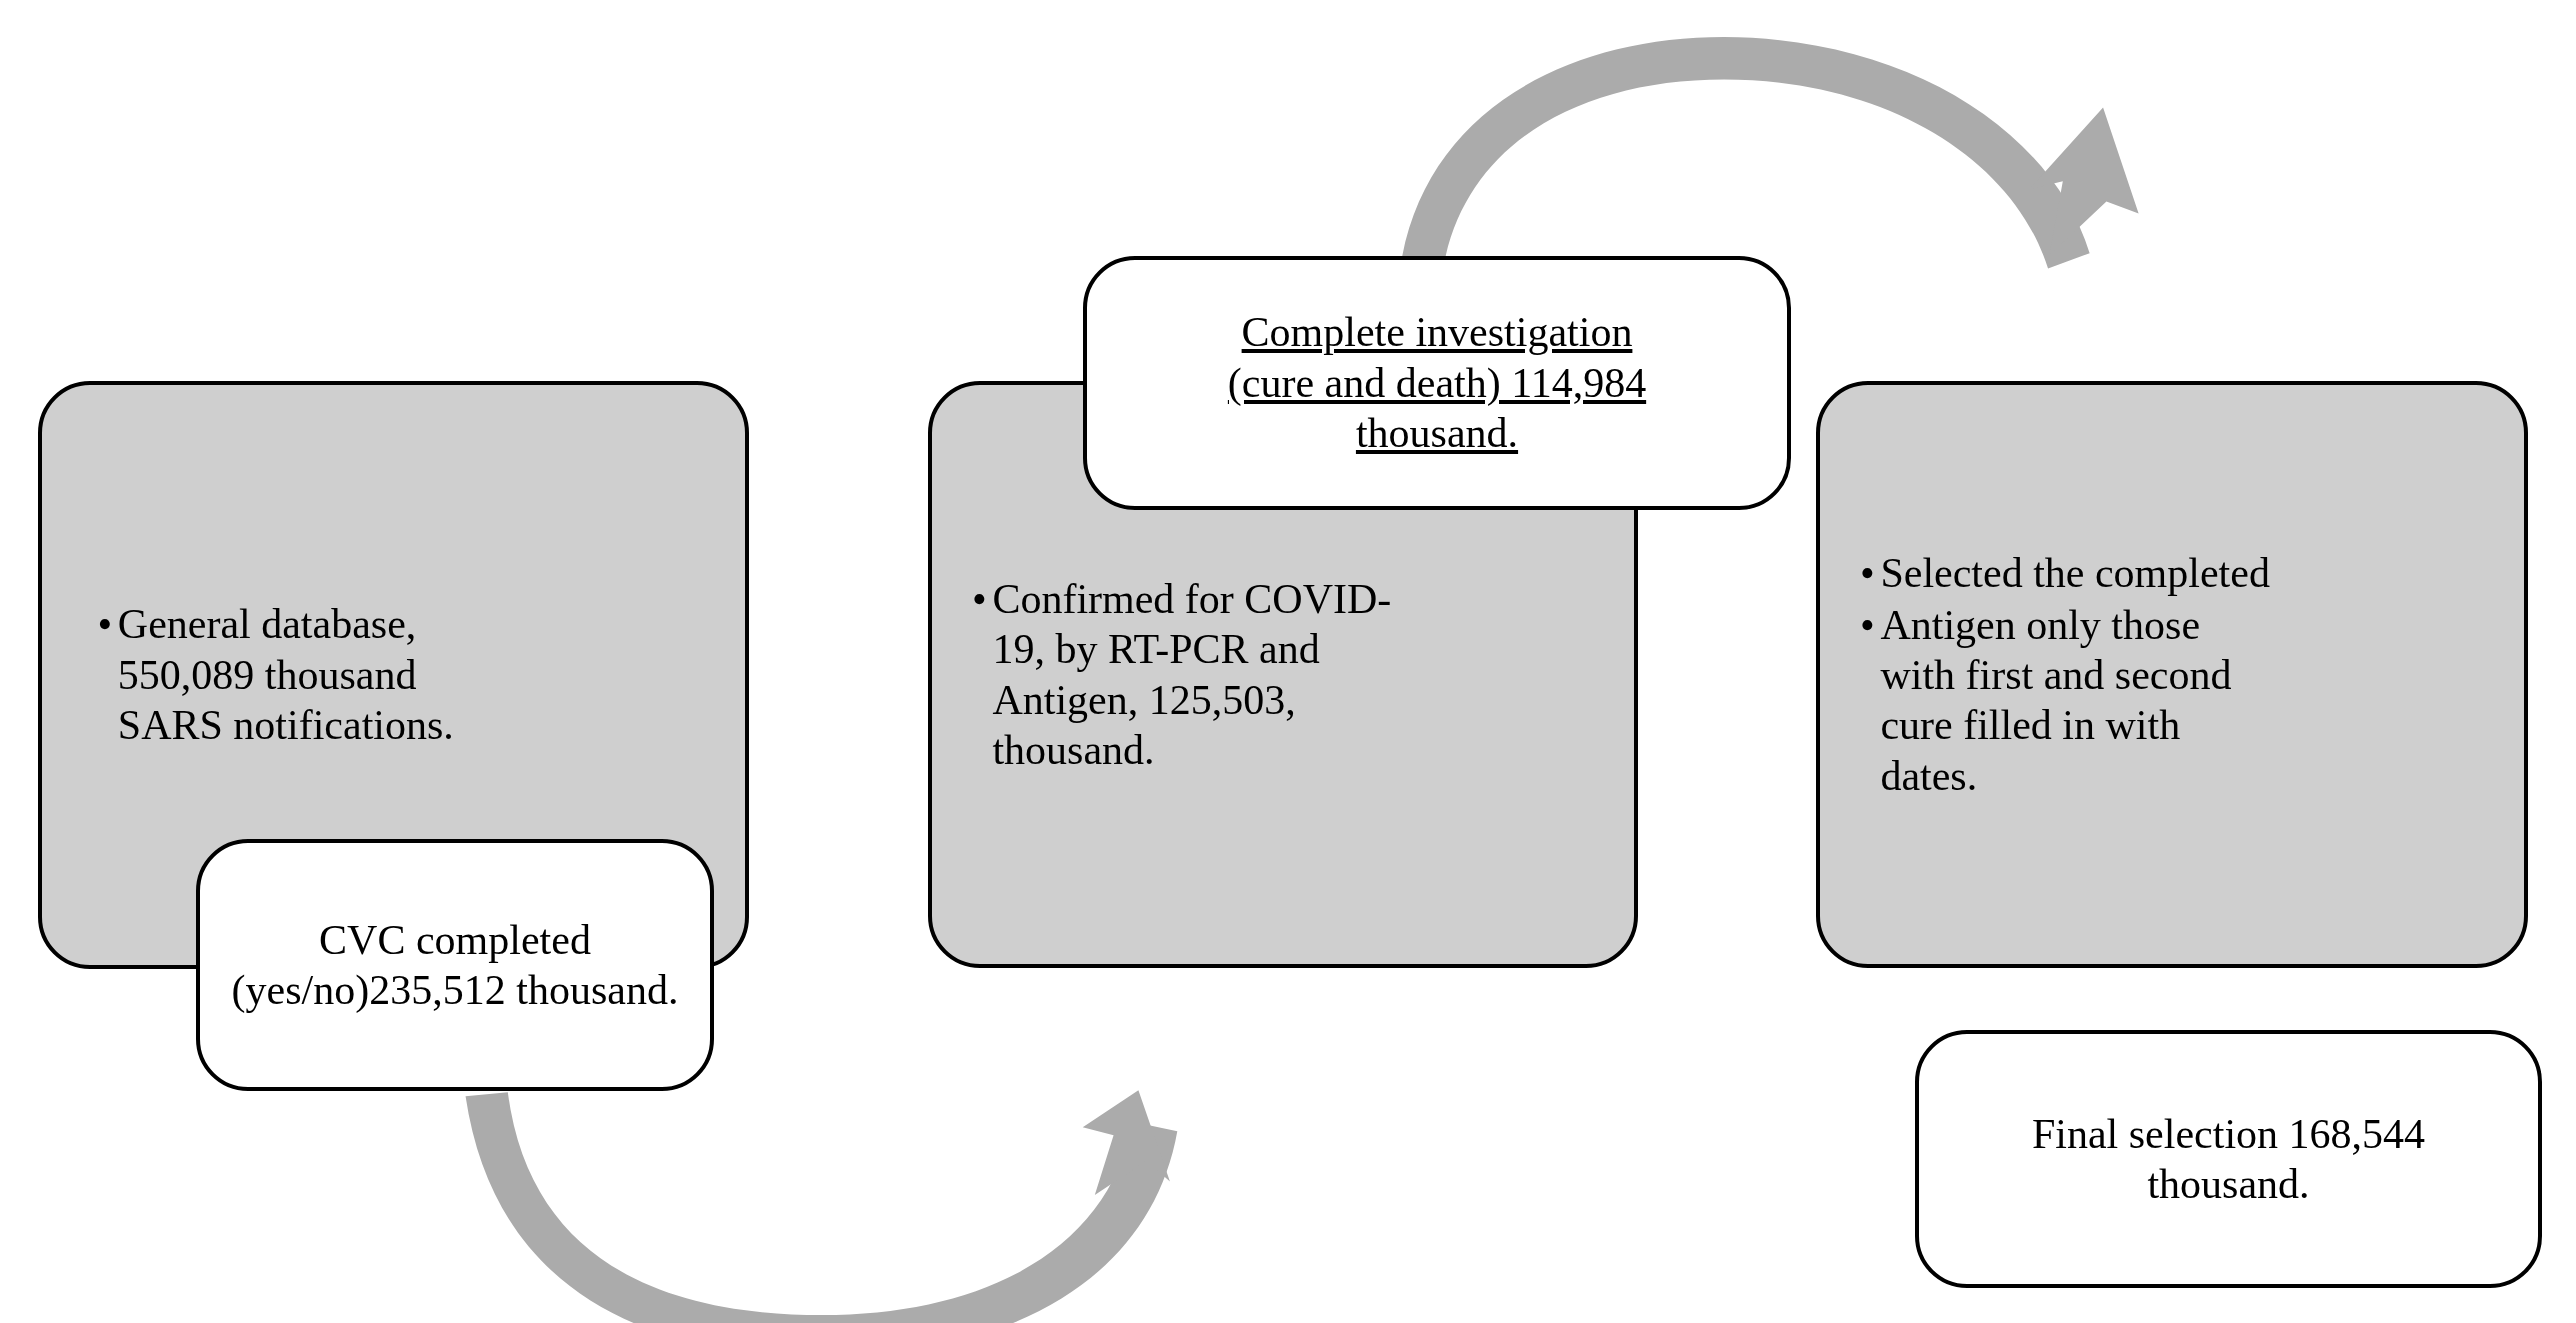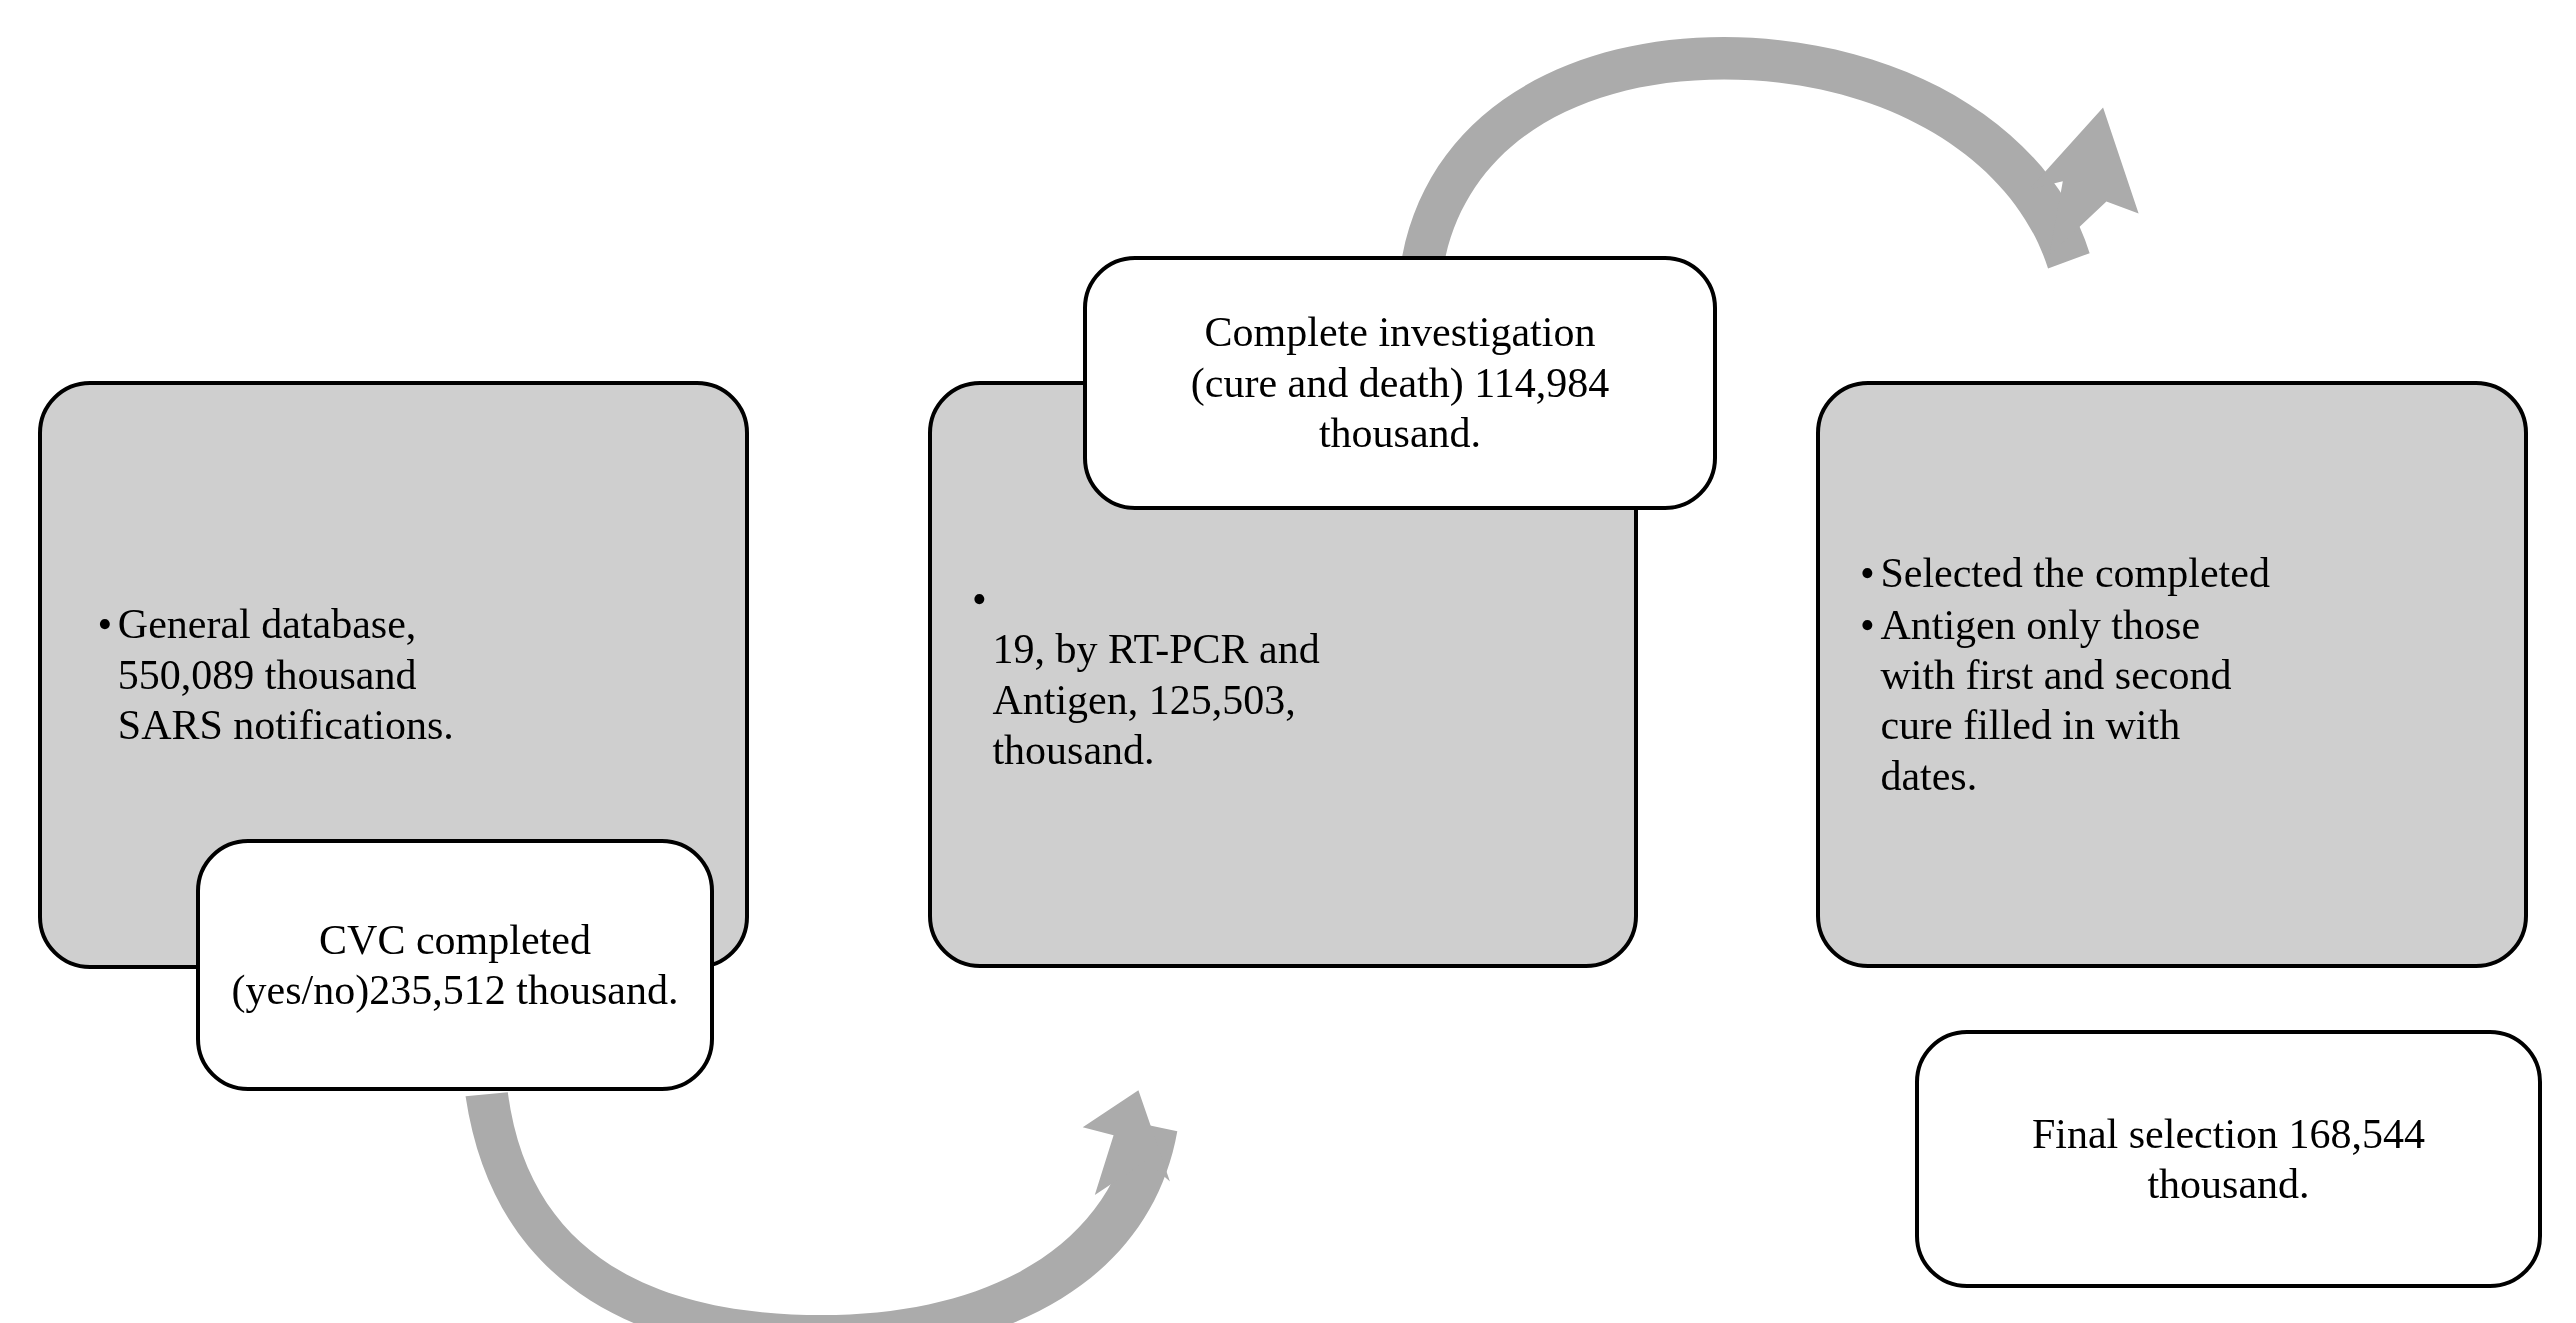--- a/index.html
+++ b/index.html
@@ -49,21 +49,21 @@
   }
   .centered-text {
     text-align: center;
     padding: 0 17.4px;
   }
 
   
   #node-general      { left: 38px;   top: 381px;  width: 711px; height: 588px;  padding: 0 56px 0 38px; }
   #node-cvc          { left: 196px;  top: 839px; width: 518px;  height: 252px;  z-index: 6; }
   #node-confirmed    { left: 928px; top: 381px;  width: 710px; height: 587px;  padding: 0 47px 0 32px; z-index: 3; }
-  #node-investigation{ left: 1083px; top: 256px;  width: 634px;  height: 254px;  z-index: 6; }
+  #node-investigation{ left: 1083px; top: 256px;  width: 708px;  height: 254px;  z-index: 6; text-decoration: underline; }
   #node-selected     { left: 1816px; top: 381px;  width: 712px; height: 587px;  padding: 0 38px 0 32px; z-index: 3; }
   #node-final        { left: 1915px; top: 1030px; width: 627px;  height: 258px;  z-index: 6; }
 
   #node-general .bullets  { padding-left: 14.8px; }
   #node-confirmed .bullets{ padding-left: 5.4px; }
   #node-selected .bullets { padding-left: 5.4px; }
   #node-selected .bullets li + li { margin-top: 1.3px; }
 
   
   .arrow-svg {
@@ -136,21 +136,21 @@
     <div class="centered-text">
       <span>CVC completed</span><br>
       <span>(yes/no)235,512 thousand.</span>
     </div>
   </div>
 
   <div class="node gray" id="node-confirmed">
     <ul class="bullets">
       <li>
         <span class="bullet-dot">•</span>
-        <br>
+        <span>Confirmed for COVID-</span><br>
         <span>19, by RT-PCR and</span><br>
         <span>Antigen, 125,503,</span><br>
         <span>thousand.</span>
       </li>
     </ul>
   </div>
 
   <div class="node white" id="node-investigation">
     <div class="centered-text">
       <span>Complete investigation</span><br>

